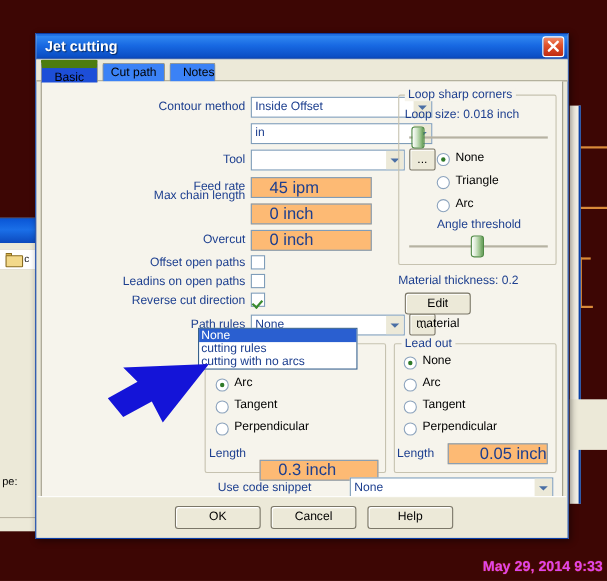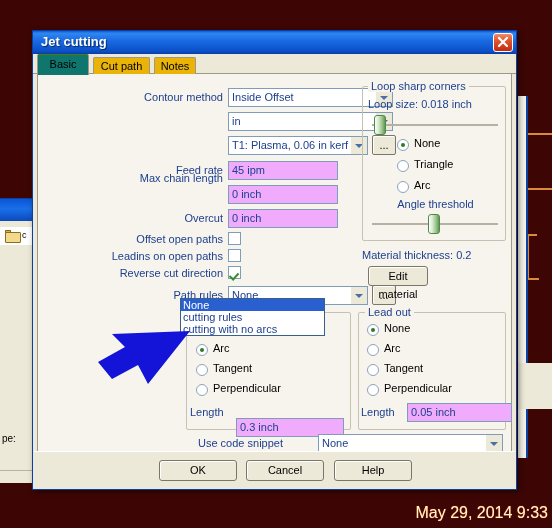--- a/index.html
+++ b/index.html
@@ -55,21 +55,21 @@
     border-right:2px solid #0a41a5;
   }
   #right-strip-b{
     position:absolute;left:518px;top:363px;width:34px;height:46px;background:#ece9d8;
   }
 
   
   #timestamp{
     position:absolute;right:4px;bottom:6px;
     font-family:"Liberation Sans", sans-serif;
-    font-size:16px;font-weight:normal;color:#fef9c3;
+    font-size:13px;font-weight:bold;color:#d946ef;
     letter-spacing:0px;
     text-shadow:0 0 1px #ff3b2a;
   }
 
   
   #dialog{
     position:absolute;left:32px;top:30px;width:485px;height:460px;
     background:#ece9d8;
     border:1px solid #0b3fa8;
     box-sizing:border-box;
@@ -95,31 +95,31 @@
   }
   #close-btn svg{position:absolute;left:3px;top:2px;}
 
   
   #tabstrip{
     position:absolute;left:0;top:23px;width:483px;height:20px;
     background:#ece9d8;
   }
   .tab{
     position:absolute;top:3px;height:17px;
-    background:#eab308;border:1px solid #9d9985;border-bottom:none;
+    background:#3b82f6;border:1px solid #9d9985;border-bottom:none;
     font-size:11px;color:#000;
     text-align:center;line-height:16px;
     box-sizing:border-box;
     border-radius:2px 2px 0 0;
     cursor:pointer;
   }
   .tab.active{
     top:0px;height:21px;line-height:19px;
-    background:#0f766e;
-    border-top:1px solid #4d7c0f;
+    background:#1d4ed8;
+    border-top:8px solid #4d7c0f;
     z-index:3;
   }
   #tab-underline{
     position:absolute;left:0;top:19px;width:483px;height:1px;background:#9d9985;
   }
 
   
   #page{
     position:absolute;left:4px;top:43px;width:475px;height:379px;
     background:#f6f4ec;
@@ -134,24 +134,24 @@
   }
   #footer-top-line{position:absolute;left:1px;bottom:37px;width:481px;height:1px;background:#b0ab97;}
 
   
   .lbl{
     position:absolute;color:#1d3f8f;font-size:11px;
     text-align:right;white-space:nowrap;
     font-family:"Liberation Sans", sans-serif;
   }
   .field{
-    position:absolute;background:#f0abfc;border:1px solid #7f9db9;
+    position:absolute;background:#fdba74;border:1px solid #7f9db9;
     box-sizing:border-box;height:19px;
-    font-size:11px;color:#1d3f8f;
-    padding-left:3px;line-height:17px;
+    font-size:15px;color:#1d3f8f;
+    padding-left:16px;line-height:17px;
     white-space:nowrap;overflow:hidden;
     font-family:"Liberation Sans", sans-serif;
   }
   .combo{
     position:absolute;background:#ffffff;border:1px solid #7f9db9;
     box-sizing:border-box;height:19px;
     font-size:11px;color:#1d3f8f;
     padding-left:3px;line-height:17px;
     white-space:nowrap;overflow:hidden;
     cursor:pointer;
@@ -277,21 +277,21 @@
   </div>
 
   <div id="tabstrip">
     <div id="tab-underline"></div>
     <div class="tab active" style="left:4px;width:52px;">
       <span>Basic</span>
     </div>
     <div class="tab" style="left:60px;width:57px;">
       <span>Cut path</span>
     </div>
-    <div class="tab" style="left:121px;width:42px;">
+    <div class="tab" style="left:121px;width:42px;text-align:right;">
       <span>Notes</span>
     </div>
   </div>
 
   <div id="page">
 
     <div class="lbl" style="left:40px;top:17px;width:145px;">Contour method</div>
     <div class="combo" style="left:190px;top:14px;width:165px;">
       <span>Inside Offset</span>
       <span class="arrowbox">
@@ -299,22 +299,22 @@
         </span>
     </div>
 
     <div class="combo" style="left:190px;top:38px;width:165px;">
       <span>in</span>
       <span class="arrowbox">
           <span class="chev"></span>
         </span>
     </div>
 
+    <div class="lbl" style="left:40px;top:65px;width:145px;">Tool</div>
     <div class="combo" style="left:190px;top:62px;width:140px;">
-      <span>T1: Plasma, 0.06 in kerf</span>
       <span class="arrowbox">
           <span class="chev"></span>
         </span>
     </div>
     <div class="ellipsis-btn" style="left:334px;top:61px;">
       <span>...</span>
     </div>
 
     <div class="lbl" style="left:40px;top:90px;width:145px;">Feed rate</div>
     <div class="field" style="left:190px;top:87px;width:110px;">
@@ -380,21 +380,21 @@
     <div class="radio" style="left:329px;top:270px;"></div>
     <div class="rlabel" style="left:346px;top:268px;">Arc</div>
 
     <div class="radio" style="left:329px;top:290px;"></div>
     <div class="rlabel" style="left:346px;top:288px;">Tangent</div>
 
     <div class="radio" style="left:329px;top:310px;"></div>
     <div class="rlabel" style="left:346px;top:308px;">Perpendicular</div>
 
     <div class="lbl" style="left:323px;top:332px;width:45px;text-align:left;">Length</div>
-    <div class="field" style="left:369px;top:329px;width:105px;">
+    <div class="field" style="left:369px;top:329px;width:91px;text-align:right;">
       <span>0.05 inch</span>
     </div>
 
     <div class="group" style="left:324px;top:12px;width:144px;height:155px;"></div>
     <div class="group-title" style="left:330px;top:6px;">Loop sharp corners</div>
 
     <div class="lbl" style="left:330px;top:24px;width:135px;text-align:left;">Loop size: 0.018 inch</div>
     <div class="slider-track" style="left:334px;top:50px;width:126px;"></div>
     <div class="slider-thumb" style="left:336px;top:41px;"></div>
 

